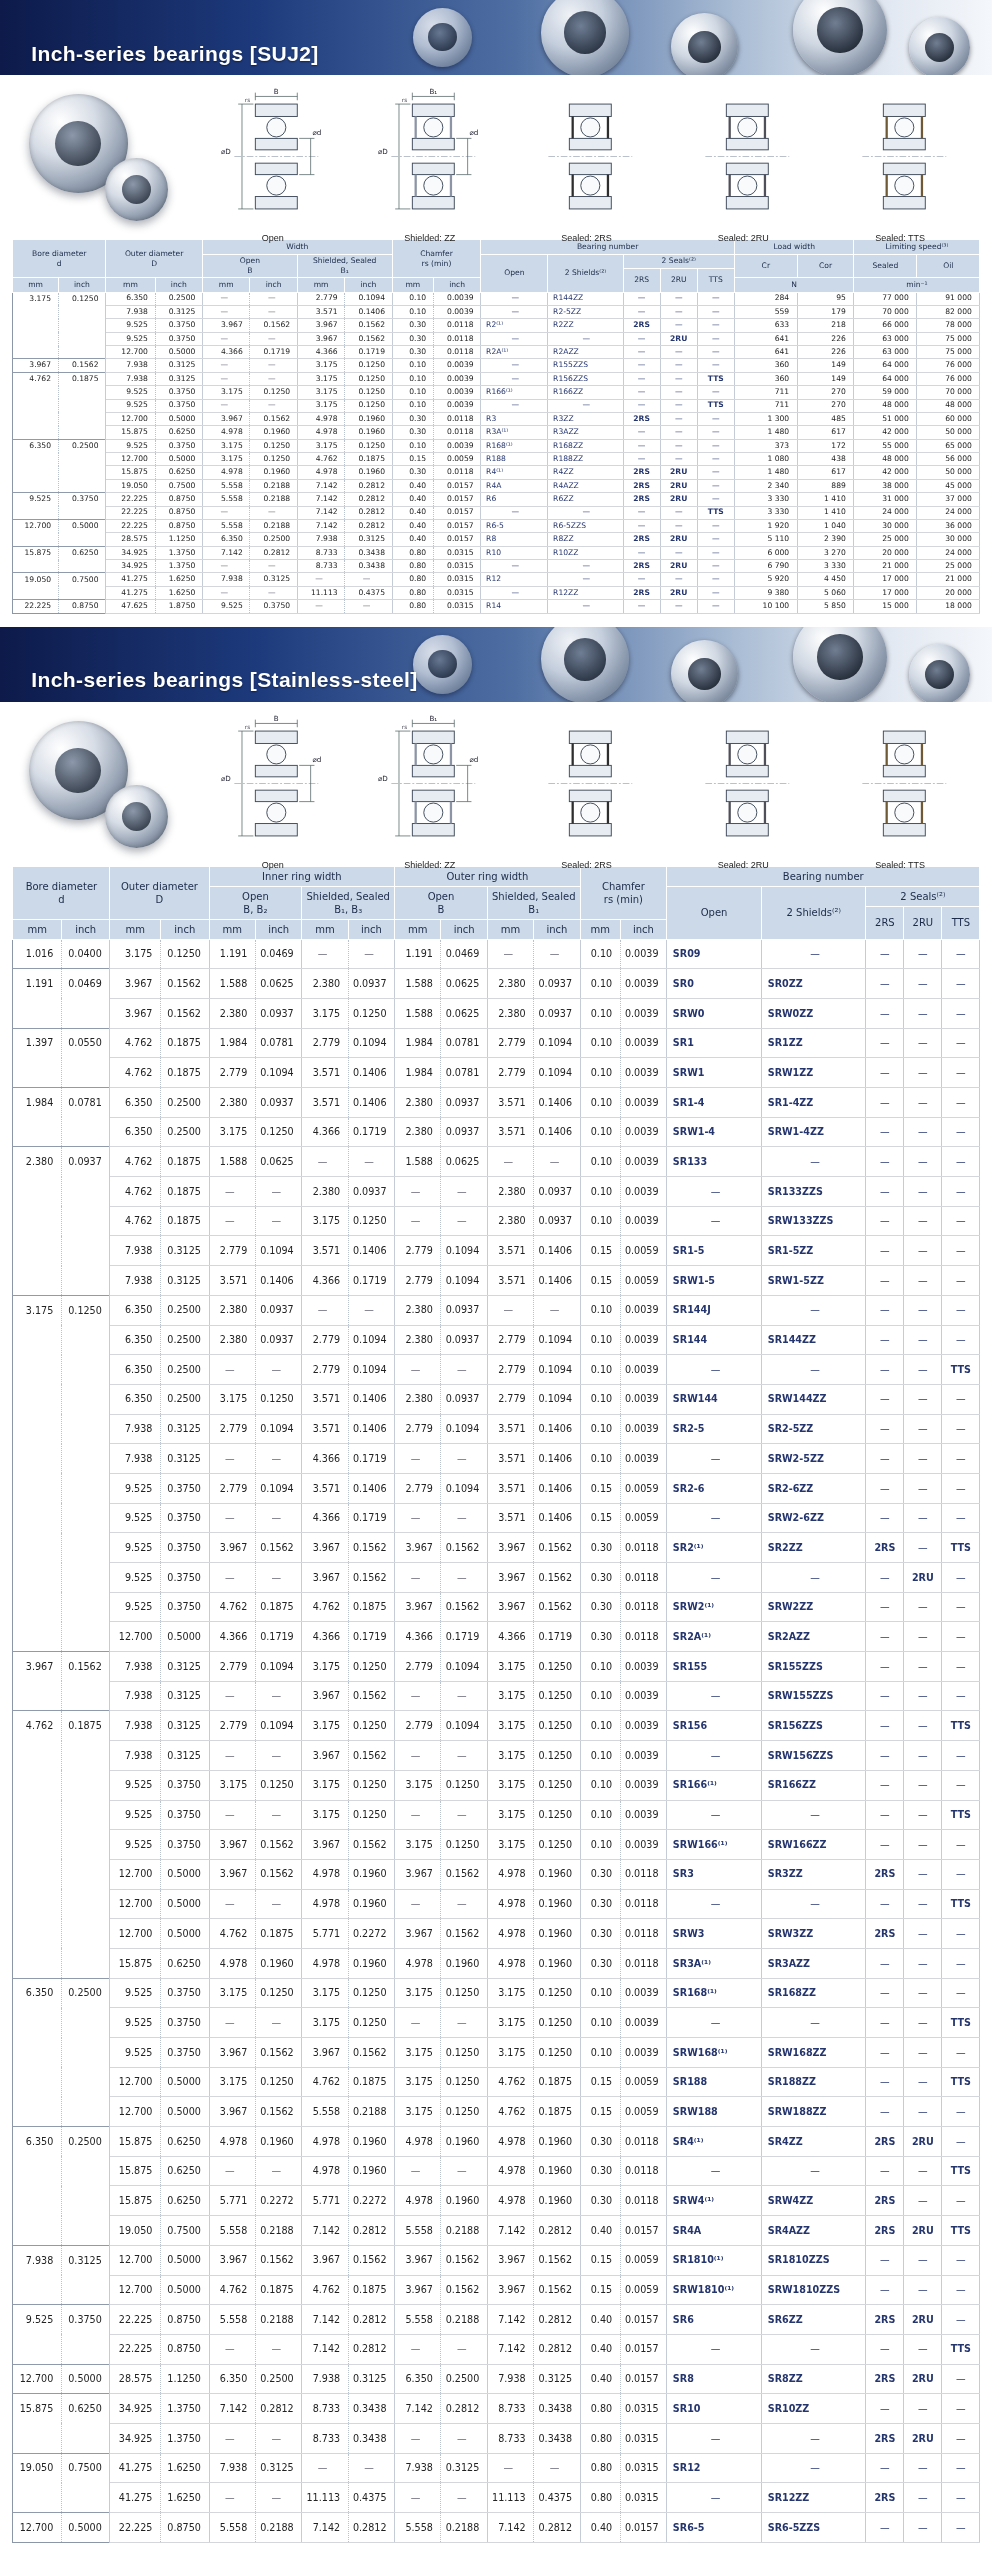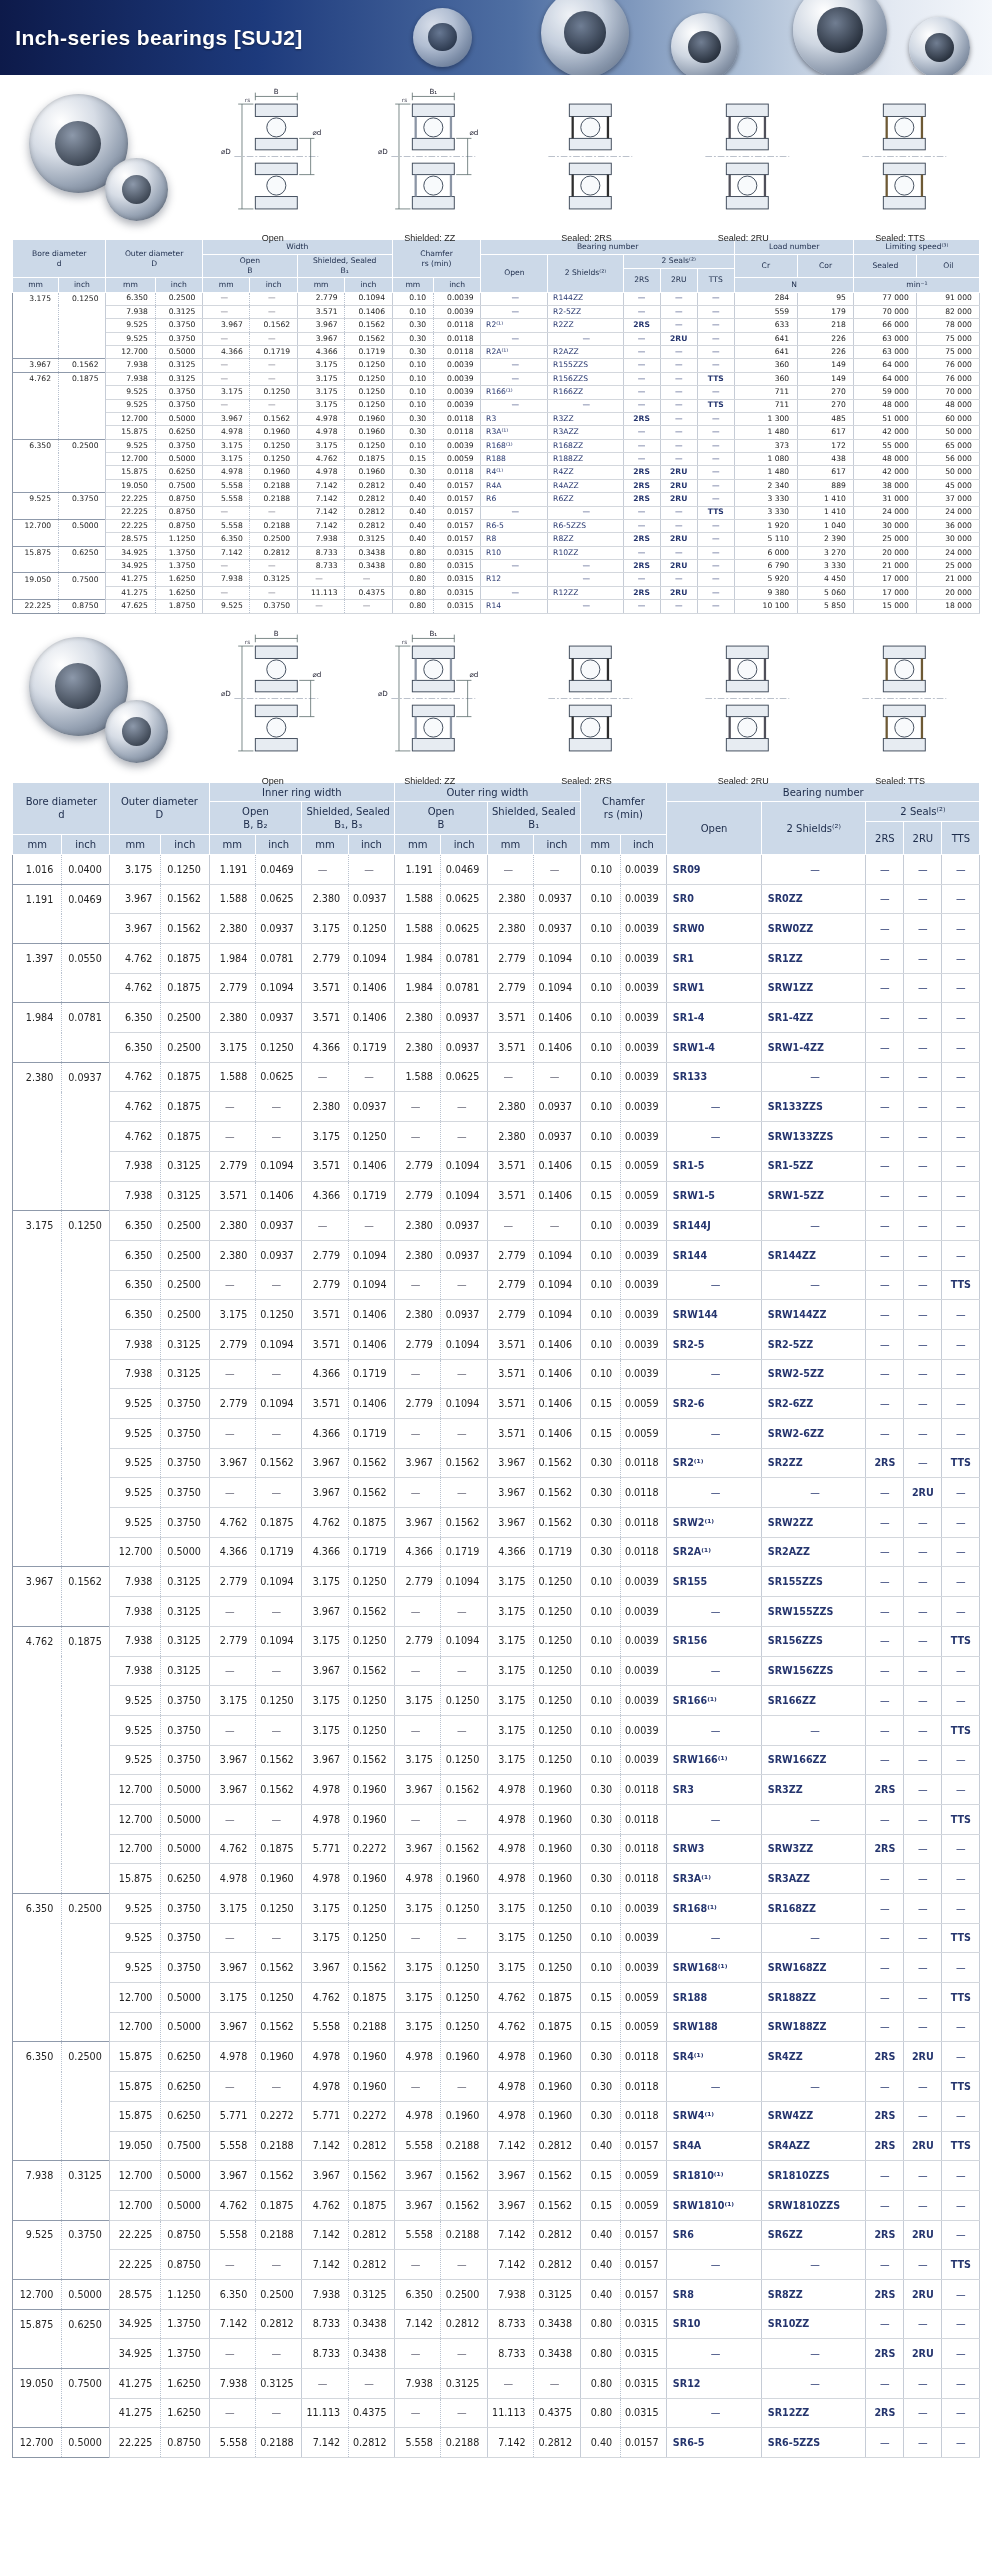--- a/index.html
+++ b/index.html
@@ -2,21 +2,21 @@
 <html><head>
 <meta charset="utf-8">
 <style>
   html,body{margin:0;padding:0;background:#fff;}
   body{font-family:"DejaVu Sans",sans-serif;color:#222;}
   .page{width:992px;margin:0 auto;background:#fff;}
 
   
   .banner{position:relative;height:75px;overflow:hidden;
     background:linear-gradient(90deg,#0d1a4a 0%,#1d3a7c 26%,#4f6fa3 52%,#a9bcd4 74%,#e3e9f2 90%,#f4f7fb 100%);}
-  .banner h1{position:absolute;left:15.3px;top:50%;transform:translateY(-50%);margin:0;
+  .banner h1{position:absolute;left:15.3px;top:50%;transform:translateY(-50%);margin:16px;
     color:#fff;font-family:"Liberation Sans",sans-serif;font-size:21px;font-weight:bold;letter-spacing:0.4px;
     text-shadow:0 1px 1.9px rgba(0,0,0,.45);}
   .banner .art{position:absolute;inset:0;}
   .banner .art span{position:absolute;border-radius:50%;
     background:radial-gradient(circle at 33% 30%,#ffffff,#cfd7e2 38%,#8d9aad 68%,#525f73);
     box-shadow:0 1.9px 5.7px rgba(0,0,10,.45);}
   .banner .art span::after{content:"";position:absolute;left:26%;top:26%;width:48%;height:48%;border-radius:50%;
     background:radial-gradient(circle at 40% 35%,#717e92,#222a36 80%);}
   .banner .a1{left:413px;top:7.6px;width:59px;height:59px;opacity:.8;}
   .banner .a2{left:541px;top:-11.5px;width:88px;height:88px;opacity:.9;}
@@ -228,21 +228,21 @@
           <col style="width:61px">
           <col style="width:61px">
       </colgroup>
       <thead>
         <tr>
           <th colspan="2" rowspan="3"><span>Bore diameter</span><span class="l2">d</span></th>
           <th colspan="2" rowspan="3"><span>Outer diameter</span><span class="l2">D</span></th>
           <th colspan="4">Width</th>
           <th colspan="2" rowspan="3"><span>Chamfer</span><span class="l2">rs (min)</span></th>
           <th colspan="5">Bearing number</th>
-          <th colspan="2">Load number</th>
+          <th colspan="2">Load width</th>
           <th colspan="2">Limiting speed⁽³⁾</th>
         </tr>
         <tr>
           <th colspan="2" rowspan="2"><span>Open</span><span class="l2">B</span></th>
           <th colspan="2" rowspan="2"><span>Shielded, Sealed</span><span class="l2">B₁</span></th>
           <th rowspan="3">Open</th>
           <th rowspan="3">2 Shields⁽²⁾</th>
           <th colspan="3">2 Seals⁽²⁾</th>
           <th rowspan="2">Cr</th>
           <th rowspan="2">Cor</th>
@@ -772,20 +772,30 @@
             <td class="c16">10 100</td>
             <td class="c17">5 850</td>
             <td class="c18">15 000</td>
             <td class="c19">18 000</td>
           </tr>
         </tbody>
     </table>
   </section>
 
   <section>
+    <header class="banner">
+      <div class="art">
+        <span class="a1"></span>
+        <span class="a2"></span>
+        <span class="a3"></span>
+        <span class="a4"></span>
+        <span class="a5"></span>
+      </div>
+      <h1>Inch-series bearings [Stainless-steel]</h1>
+    </header>
 
     <div class="strip">
       <div class="photo">
         <div class="ringp big"></div>
         <div class="ringp small"></div>
       </div>
     <figure class="diag"><svg width="107" height="143" viewBox="0 0 112 150">
             <line x1="16" y1="75" x2="104" y2="75" stroke="#98a2b0" stroke-width="0.7" stroke-dasharray="7 2 2 2"></line>
             <g fill="#e7ecf2" stroke="#3f4a5a" stroke-width="1">
               <rect x="38" y="20" width="44" height="13"></rect>

